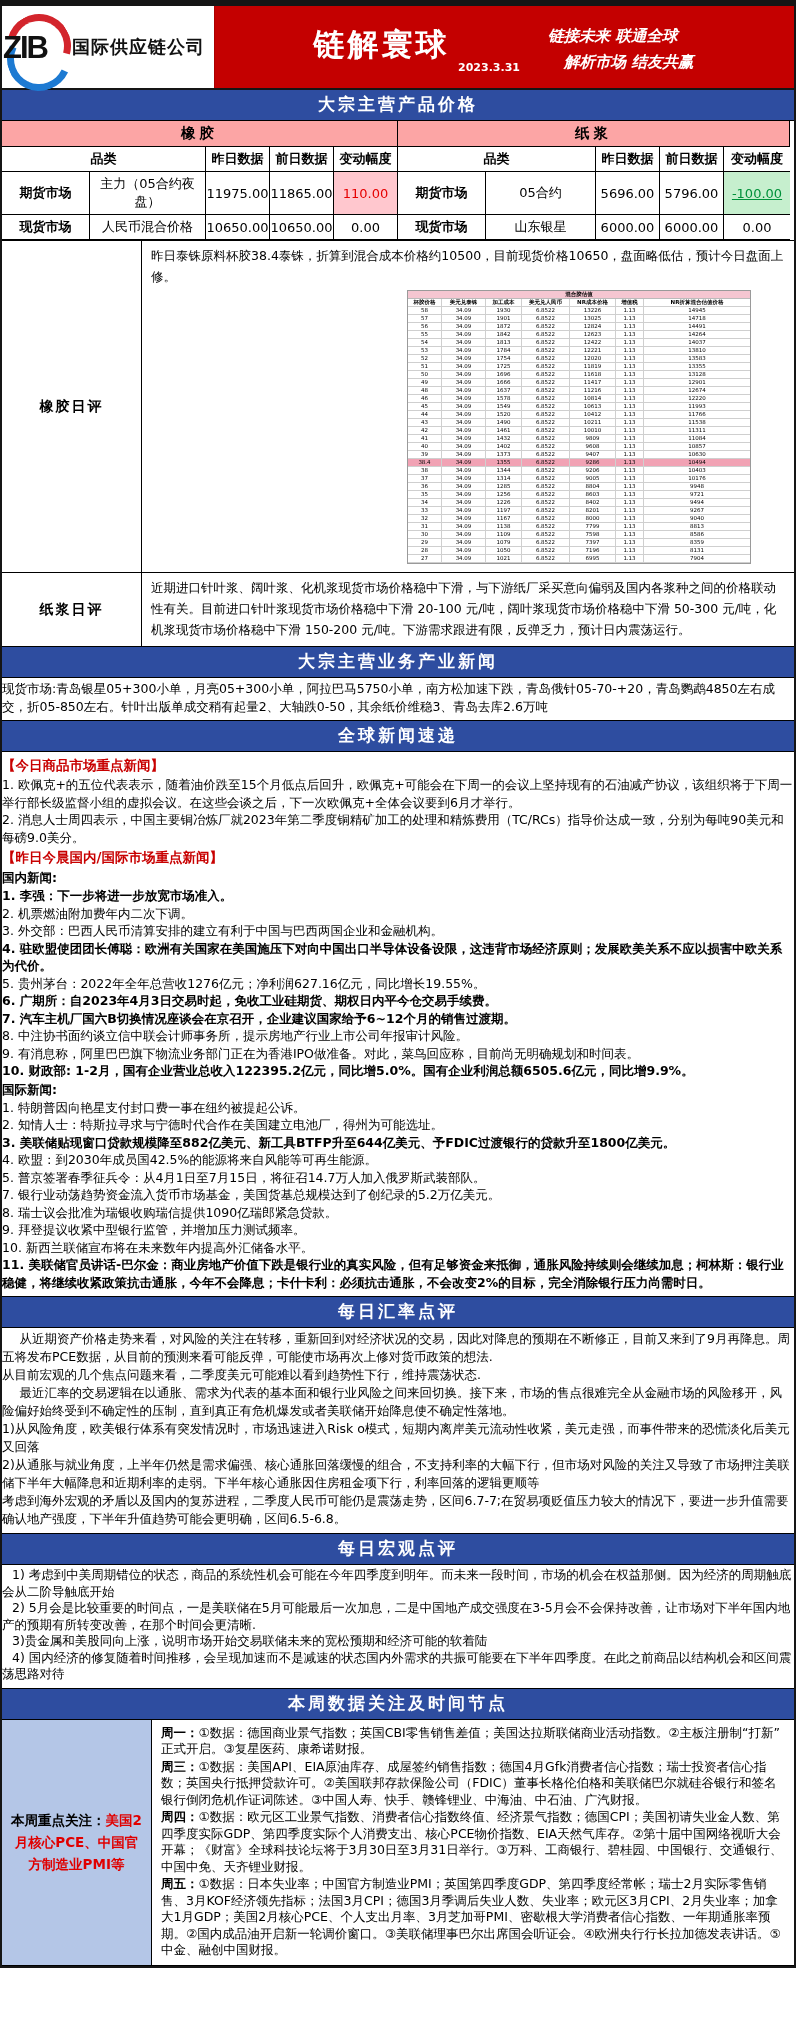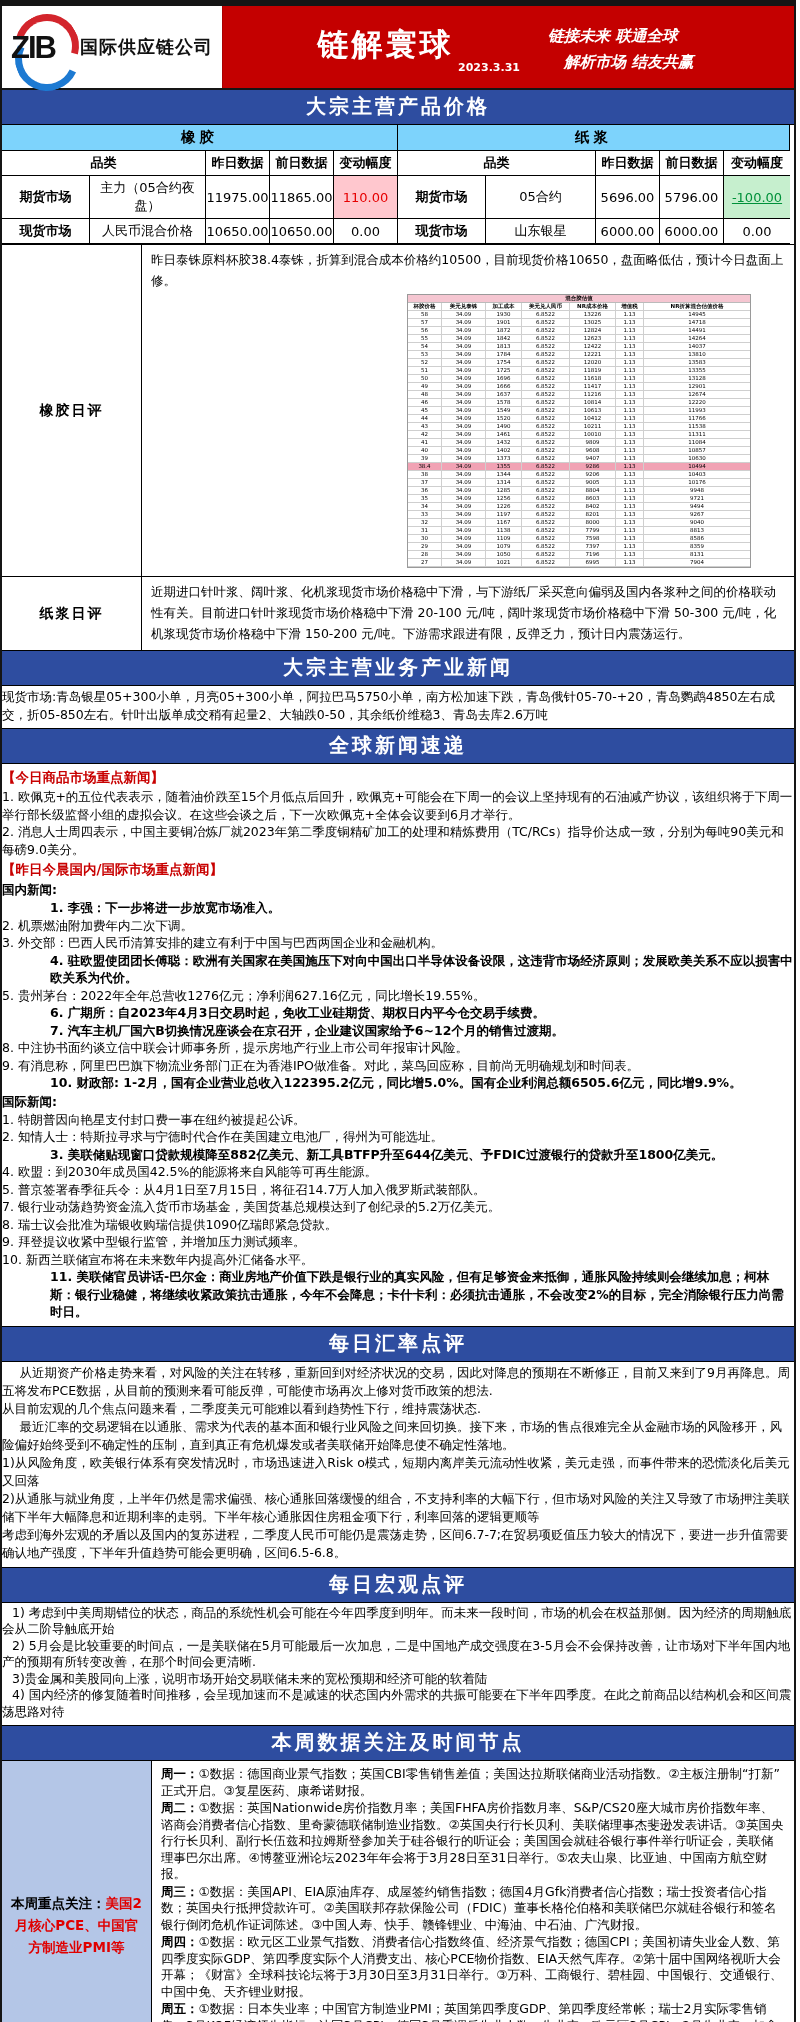--- a/index.html
+++ b/index.html
@@ -1,42 +1,42 @@
 <!DOCTYPE html>
 <html lang="zh"><head>
 <meta charset="utf-8">
 <style>
   html,body{margin:0;padding:0;background:#fff;}
   body{width:800px;font-family:"DejaVu Sans",sans-serif;color:#000;}
   .page{width:792px;border:2px solid #151515;border-top:6px solid #151515;}
 
   
   .masthead{display:flex;height:82px;background:#c40000;border-bottom:2px solid #151515;}
-  .logo-box{width:212px;background:#fff;display:flex;align-items:center;padding-left:8px;gap:4px;border-right:1px solid #a00;}
+  .logo-box{width:212px;background:#fff;display:flex;align-items:center;padding-left:0;gap:4px;border-right:1px solid #a00;}
   .logo-mark{position:relative;width:66px;height:60px;flex:0 0 auto;}
   .arc{position:absolute;width:50px;height:50px;border-radius:50%;border:7px solid transparent;}
   .arc.red{border-top-color:#d3252c;border-right-color:#d3252c;top:-3px;left:5px;transform:rotate(-30deg);}
   .arc.blue{border-bottom-color:#1d7ad2;border-left-color:#1d7ad2;top:10px;left:5px;transform:rotate(-20deg);}
   .zib{position:absolute;top:13px;left:1px;font-size:31px;font-weight:900;letter-spacing:-2px;font-family:"Liberation Sans",sans-serif;color:#111;}
   .company{font-size:18px;font-weight:bold;color:#111;letter-spacing:1px;}
   .masthead-main{flex:1;display:flex;color:#fff;}
   .title-wrap{flex:1;position:relative;text-align:center;padding-top:18px;}
   .doc-title{font-size:31px;font-weight:bold;letter-spacing:3px;}
   .doc-date{position:absolute;font-size:11px;right:28px;bottom:14px;font-weight:bold;}
   .slogans{width:232px;padding:17px 14px 0 0;font-size:15.5px;font-weight:bold;font-style:italic;line-height:26px;white-space:nowrap;}
   .slogans .s2{padding-left:16px;}
 
   
-  .banner{background:#2e4da0;color:#fff;text-align:center;font-weight:bold;font-size:20px;letter-spacing:3px;padding:3px 0 4px;border-bottom:1.5px solid #000;}
+  .banner{background:#2e4da0;color:#fff;text-align:center;font-weight:bold;font-size:17px;letter-spacing:3px;padding:3px 0 4px;border-bottom:1.5px solid #000;}
 
   
   .ptable{display:grid;grid-template-columns:88px 116px 64px 64px 64px 88px 110px 64px 64px 66px;text-align:center;font-size:13px;border-bottom:1.5px solid #000;}
   .ptable .c{border-right:1px solid #000;border-bottom:1px solid #000;padding:3px 1px;display:flex;align-items:center;justify-content:center;}
   .ptable .c:nth-child(10n){border-right:none;}
-  .subhead{grid-column:span 5;background:#7dd3fc;font-weight:bold;font-size:14.5px;letter-spacing:4px;text-align:right;}
+  .subhead{grid-column:span 5;background:#fca5a5;font-weight:bold;font-size:14.5px;letter-spacing:4px;text-align:right;}
   .colhead{font-weight:bold;}
   .span2{grid-column:span 2;}
   .chg-up{background:#ffc7ce;color:#e60000;}
   .chg-down{background:#c6efce;color:#00913a;text-decoration:underline;}
 
   
   .review{display:grid;grid-template-columns:140px 1fr;border-bottom:1.5px solid #000;}
   .rev-label{border-right:1px solid #000;display:flex;align-items:center;justify-content:center;font-weight:bold;font-size:14px;letter-spacing:2px;}
   .rev-body{padding:4px 9px 6px;font-size:12.5px;line-height:21px;}
 
@@ -47,21 +47,21 @@
   .mini-row span{border-bottom:1px solid #cfcfcf;border-right:1px solid #cfcfcf;overflow:hidden;}
   .mini-row span:last-child{border-right:none;}
   .mini-head{font-weight:bold;}
   .mini-row.hl span{background:#f1a2b4;}
 
   
   .block{padding:2px 0 5px;font-size:12.5px;line-height:17px;border-bottom:1.5px solid #000;}
   .red-head{color:#c80000;font-weight:bold;font-size:13.5px;line-height:22px;}
   .grp-label{font-weight:bold;line-height:19px;}
   .news-item{line-height:17.5px;}
-  .news-item.bold{font-weight:bold;margin-left:48px;}
+  .news-item.bold{font-weight:bold;}
   .fxp{line-height:18px;}
   .fxp.ind{text-indent:1.4em;}
   .mi{line-height:16.5px;text-indent:0.8em;}
 
   
   .wk{display:grid;grid-template-columns:150px 1fr;border-bottom:1.5px solid #000;}
   .wk-side{background:#b4c6e7;border-right:1px solid #000;display:flex;align-items:center;justify-content:center;text-align:center;font-weight:bold;font-size:13.5px;line-height:22px;padding:6px 8px;}
   .wk-side .red{color:#e00000;}
   .wk-main{padding:5px 9px;font-size:12.5px;line-height:16.5px;}
   .wk-item{margin-bottom:1px;}
@@ -548,23 +548,20 @@
       <div>
         <span>本周重点关注：</span><span class="red">美国2月核心PCE、中国官方制造业PMI等</span>
       </div>
     </div>
     <div class="wk-main">
 
         <div class="wk-item">
           <span class="lbl">周一：</span><span>①数据：德国商业景气指数；英国CBI零售销售差值；美国达拉斯联储商业活动指数。②主板注册制“打新”正式开启。③复星医药、康希诺财报。</span>
         </div>
 
-        <div class="wk-item">
-          <span class="lbl">周二：</span><span>①数据：英国Nationwide房价指数月率；美国FHFA房价指数月率、S&amp;P/CS20座大城市房价指数年率、谘商会消费者信心指数、里奇蒙德联储制造业指数。②英国央行行长贝利、美联储理事杰斐逊发表讲话。③英国央行行长贝利、副行长伍兹和拉姆斯登参加关于硅谷银行的听证会；美国国会就硅谷银行事件举行听证会，美联储理事巴尔出席。④博鳌亚洲论坛2023年年会将于3月28日至31日举行。⑤农夫山泉、比亚迪、中国南方航空财报。</span>
-        </div>
 
         <div class="wk-item">
           <span class="lbl">周三：</span><span>①数据：美国API、EIA原油库存、成屋签约销售指数；德国4月Gfk消费者信心指数；瑞士投资者信心指数；英国央行抵押贷款许可。②美国联邦存款保险公司（FDIC）董事长格伦伯格和美联储巴尔就硅谷银行和签名银行倒闭危机作证词陈述。③中国人寿、快手、赣锋锂业、中海油、中石油、广汽财报。</span>
         </div>
 
         <div class="wk-item">
           <span class="lbl">周四：</span><span>①数据：欧元区工业景气指数、消费者信心指数终值、经济景气指数；德国CPI；美国初请失业金人数、第四季度实际GDP、第四季度实际个人消费支出、核心PCE物价指数、EIA天然气库存。②第十届中国网络视听大会开幕；《财富》全球科技论坛将于3月30日至3月31日举行。③万科、工商银行、碧桂园、中国银行、交通银行、中国中免、天齐锂业财报。</span>
         </div>
 
         <div class="wk-item">

